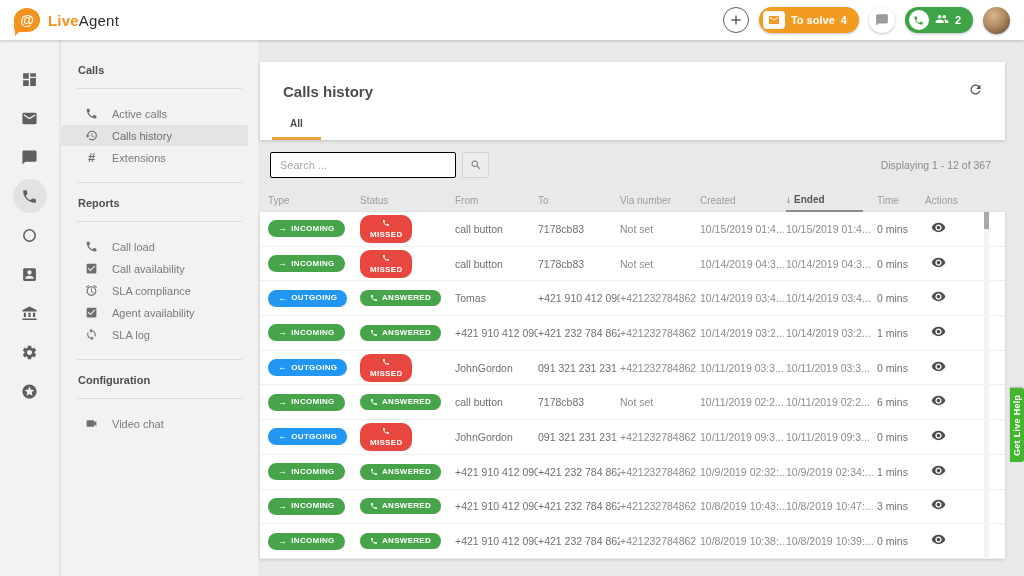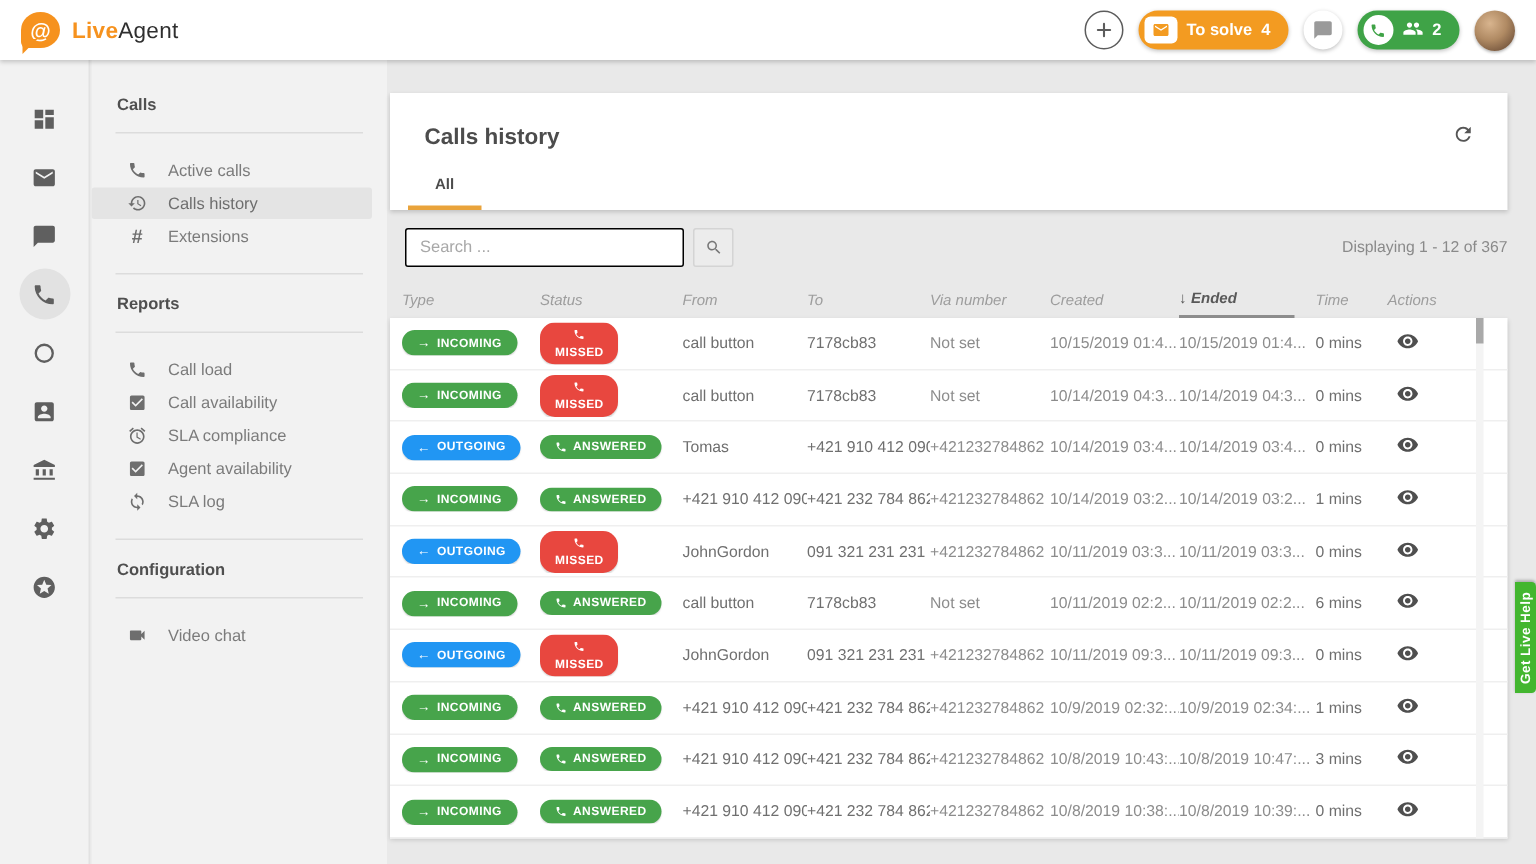--- a/index.html
+++ b/index.html
@@ -118,31 +118,31 @@
     width:186px; height:26px; border:1px solid #000000; border-radius:2px;
     padding:0 9px; font-size:11px; color:#555; background:#fff; font-family:inherit; outline:none;
   }
   .search-input::placeholder { color:#a8a8a8; }
   .search-btn {
     width:27px; height:26px; margin-left:6px; border:1px solid #d4d4d4; border-radius:2px;
     background:#ececec; cursor:pointer; color:#777;
     display:flex; align-items:center; justify-content:center;
   }
   .search-btn svg { width:12px; height:12px; }
-  .displaying { margin-left:auto; font-size:10.5px; color:#8a8a8a; }
+  .displaying { margin-left:auto; margin-right:14px; font-size:10.5px; color:#8a8a8a; }
   
   .grid-cols {
     display:grid;
     grid-template-columns:92px 95px 83px 82px 80px 86px 91px 48px 72px;
     padding-left:8px;
   }
   .thead { margin-top:10px; height:24px; align-items:center; }
   .th {
     font-size:10px; color:#9d9d9d; cursor:pointer; height:24px;
-    display:flex; align-items:center; gap:3px; white-space:nowrap;font-style:italic;
+    display:flex; align-items:center; gap:3px; white-space:nowrap;
   }
   .th.sorted { color:#585858; font-weight:bold; border-bottom:2px solid #8f8f8f; margin-right:14px; }
   .sort-arrow { font-size:10px; }
   .tbody { background:#fff; box-shadow:0 1px 3px rgba(0,0,0,.15); position:relative; }
   .tr { height:34.7px; align-items:center; border-bottom:1px solid #efefef; }
   .td { font-size:10.5px; color:#6f6f6f; white-space:nowrap; overflow:hidden; }
   .td.muted { color:#8c8c8c; }
   .badge {
     display:inline-flex; align-items:center; gap:4px; border-radius:10px;
     padding:4px 10px; color:#fff; font-size:8px; font-weight:bold; letter-spacing:.3px;

